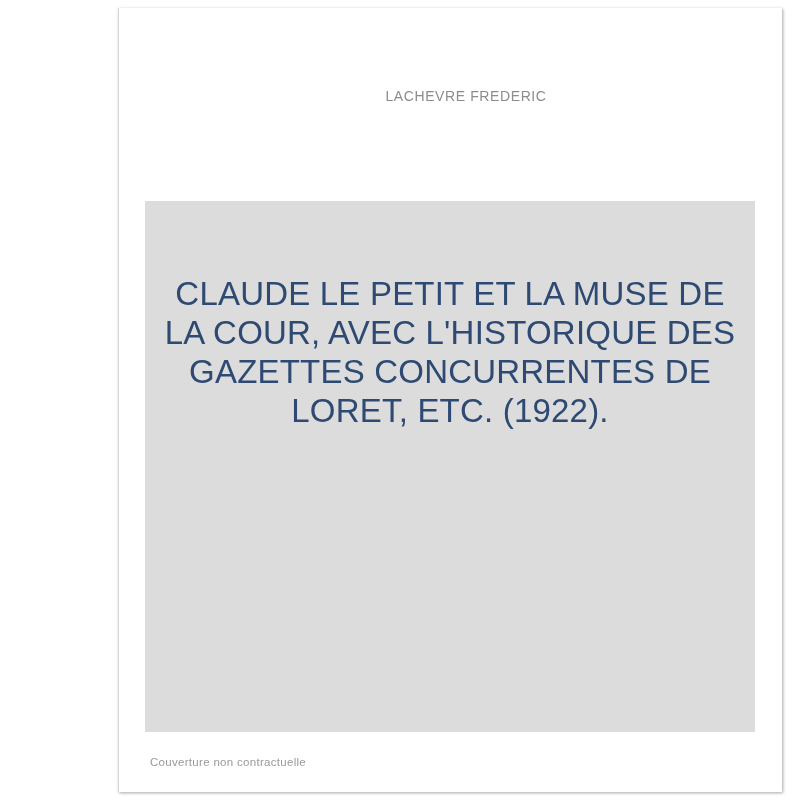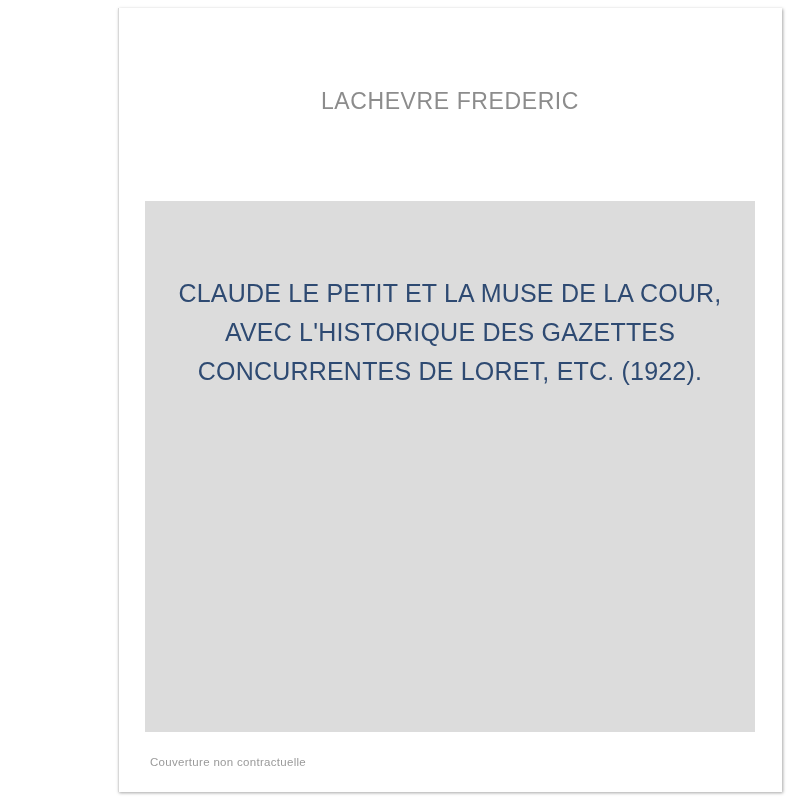--- a/index.html
+++ b/index.html
@@ -35,26 +35,26 @@
     position: absolute;
     left: 0px;
     top: 0px;
     width: 1px;
     height: 784px;
     background: #d8d8d8;
   }
 
   .author {
     position: absolute;
-    left: 0;
+    left: 16px;
     top: 80px;
     width: 664px;
     text-align: center;
     color: #8c8c8c;
-    font-size: 23px;
+    font-size: 14px;
     letter-spacing: 0.6px;
     font-weight: 400;
   }
 
   .title-panel {
     position: absolute;
     left: 27px;
     top: 193px;
     width: 610px;
     height: 531px;
@@ -63,21 +63,21 @@
 
   .title {
     position: absolute;
     left: 0;
     top: 73px;
     width: 610px;
     padding: 0 12px;
     box-sizing: border-box;
     text-align: center;
     color: #2e4a72;
-    font-size: 25px;
+    font-size: 33px;
     line-height: 39px;
     letter-spacing: 0.2px;
     font-weight: 400;
   }
 
   .footer-note {
     position: absolute;
     left: 32px;
     top: 748px;
     color: #9a9a9a;

